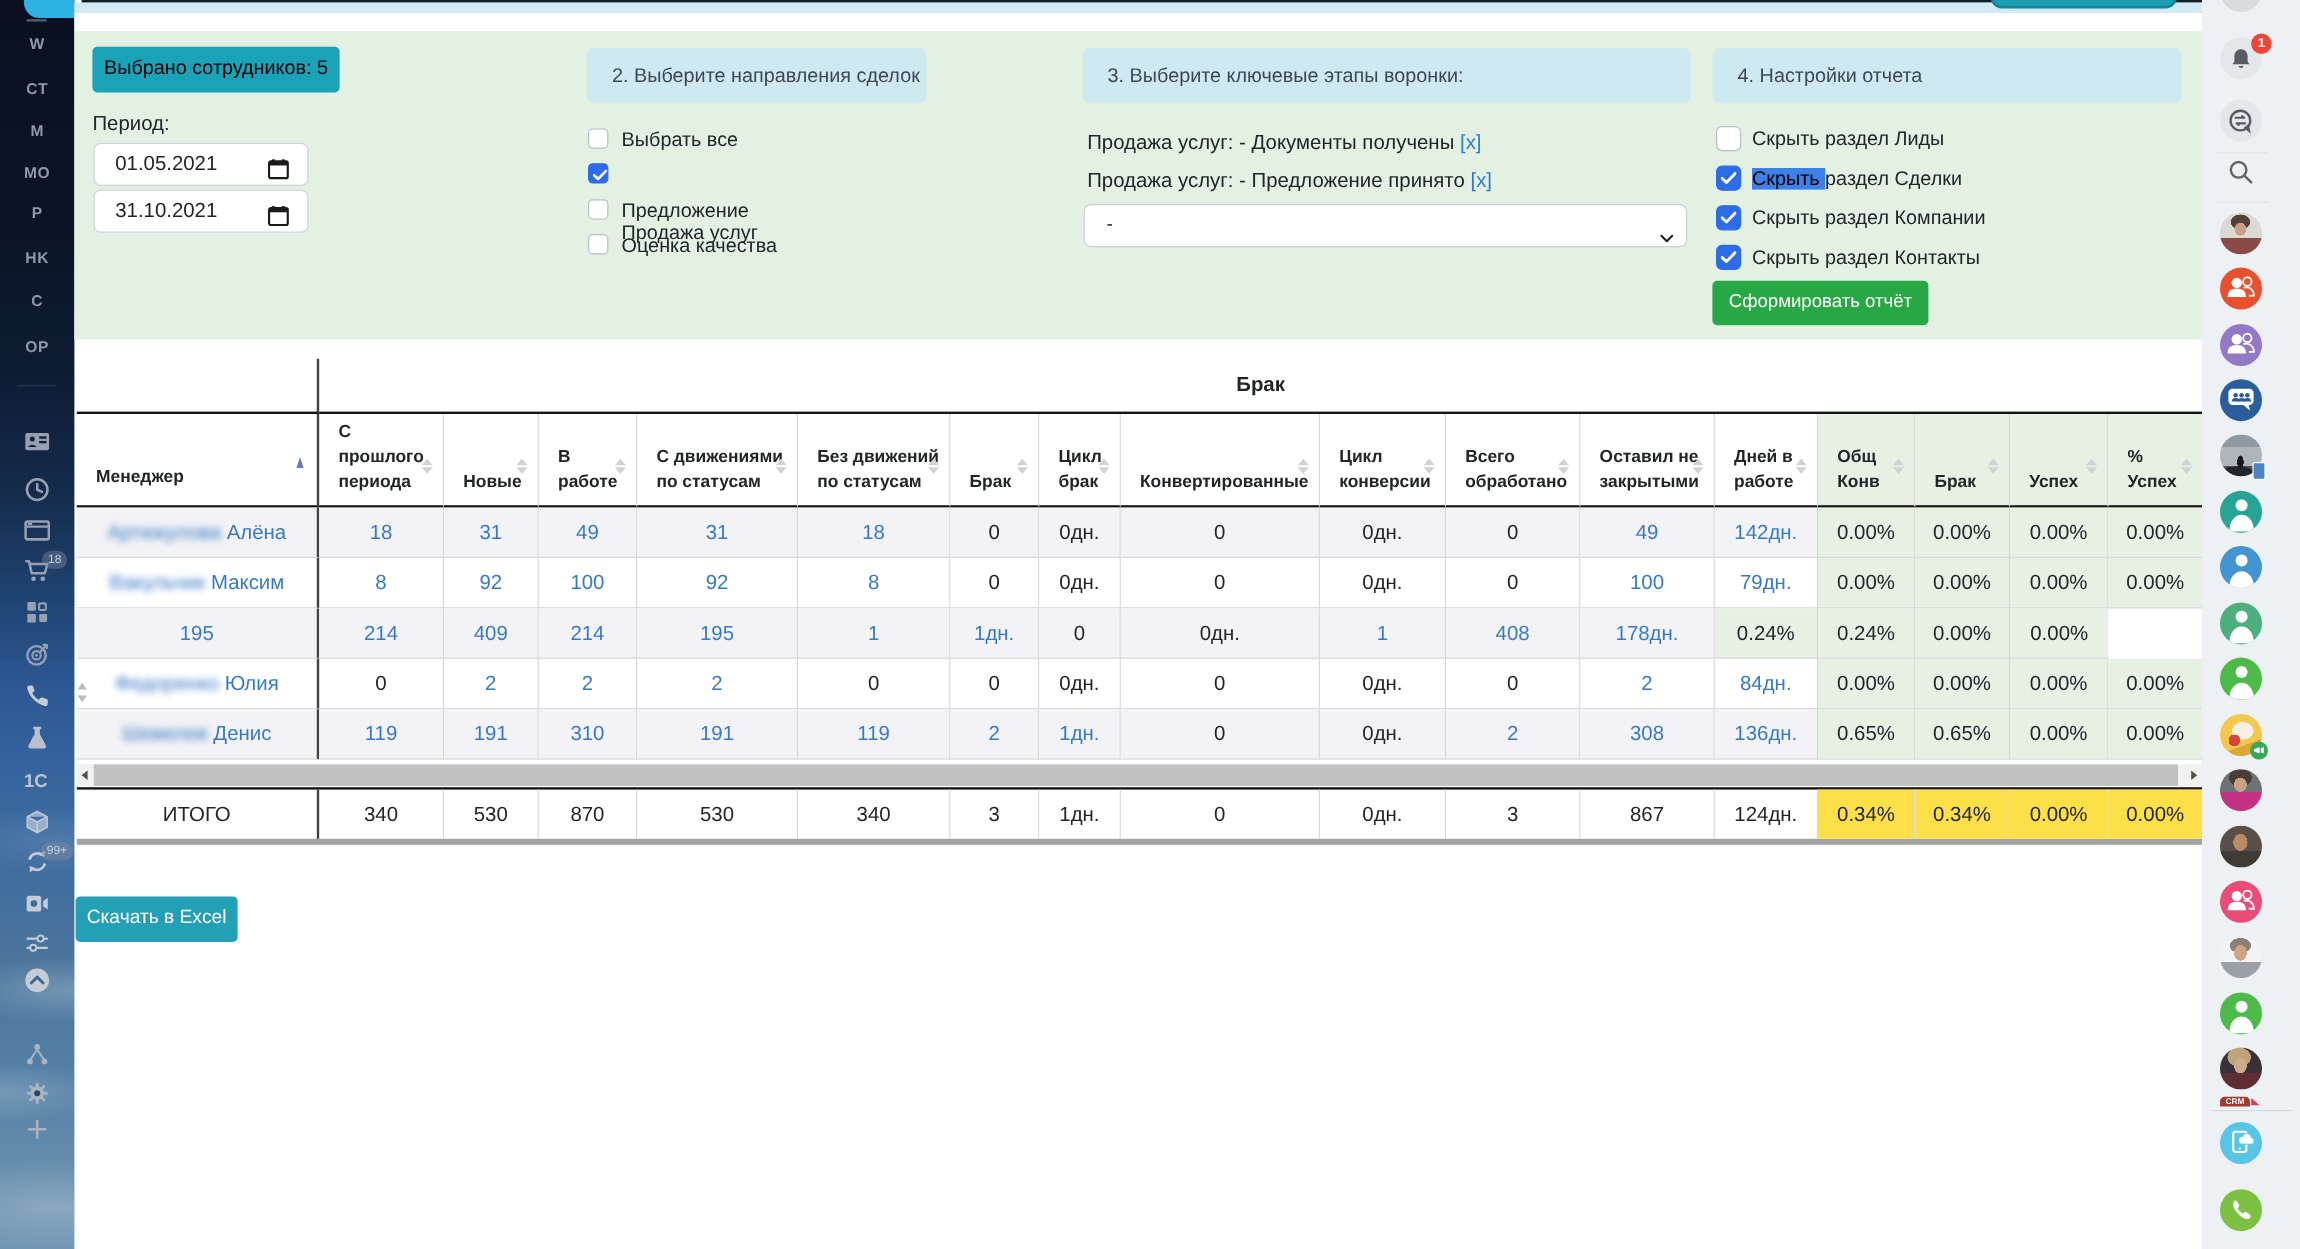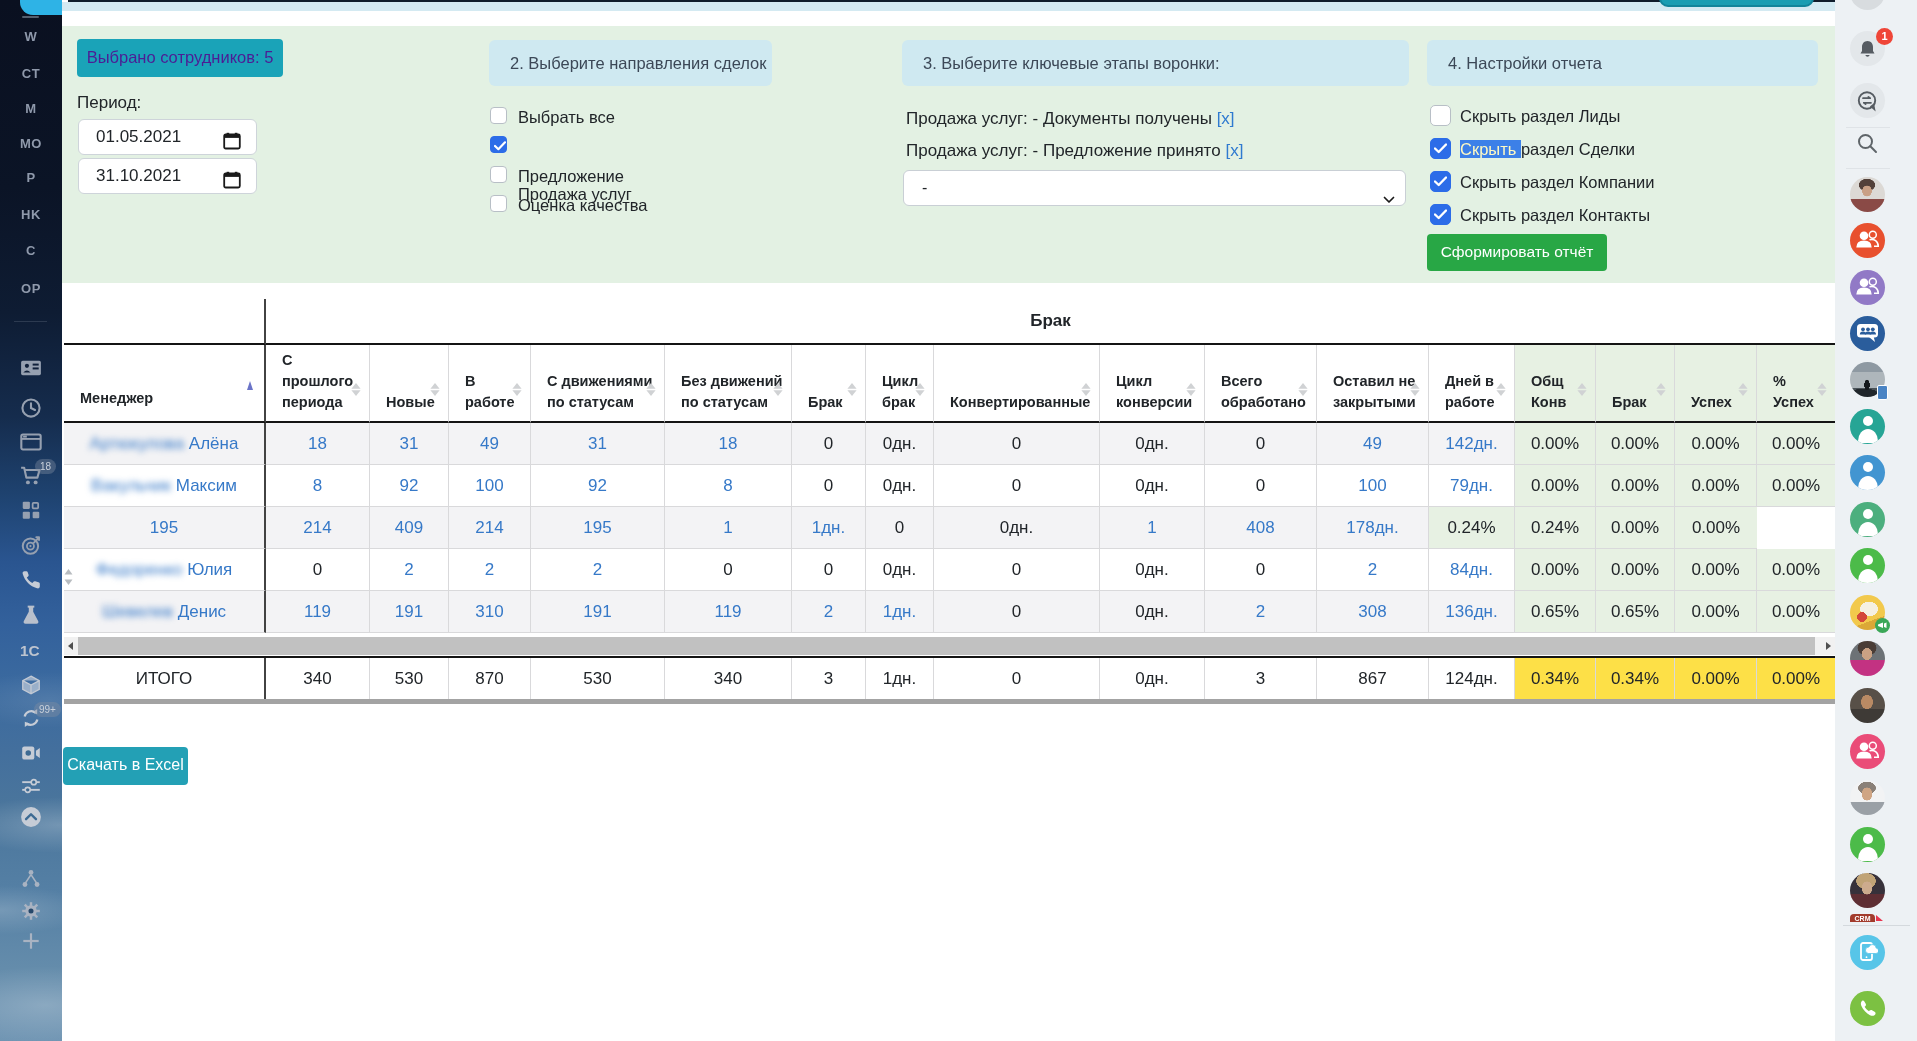--- a/index.html
+++ b/index.html
@@ -25,38 +25,38 @@
 
 
 #topdark { position:absolute; left:68px; top:0; width:1767px; height:2px; background:#101d2c; }
 #topblue { position:absolute; left:62px; top:2px; width:1773px; height:9px; background:#d4eaf2; }
 #topwhite { position:absolute; left:62px; top:11px; width:1773px; height:15px; background:#ffffff; }
 #topbtn { position:absolute; left:1659px; top:-11px; width:155px; height:18px; background:#1a9db2; border:2px solid #12849a; border-radius:9px; }
 
 
 #gpanel { position:absolute; left:62px; top:26px; width:1773px; height:257px; background:#e3f1e3; }
 
-.tealbtn { position:absolute; left:77px; top:39px; width:206px; height:38px; background:#1aa3b8; border-radius:4px; color:#4c1d95; font-size:16.5px; text-align:center; line-height:37px; }
+.tealbtn { position:absolute; left:77px; top:39px; width:206px; height:38px; background:#1aa3b8; border-radius:4px; color:#000000; font-size:16.5px; text-align:center; line-height:37px; }
 .periodlbl { position:absolute; left:77px; top:93px; font-size:17px; color:#212529; }
 .dinput { position:absolute; left:78px; width:179px; height:36px; background:#ffffff; border:1px solid #ced4da; border-radius:6px; font-size:17px; color:#212529; line-height:34px; padding-left:17px; }
 .calico { position:absolute; right:15px; top:8px; width:18px; height:18px; }
 
 .secbox { position:absolute; top:40px; height:46px; background:#cfe9f1; border-radius:6px; font-size:16.5px; color:#3c4857; line-height:46px; padding-left:21px; white-space:nowrap; }
 
 .cb { position:absolute; width:21px; height:21px; background:#ffffff; border:1px solid #b8bfc6; border-radius:5px; }
 .cb.checked { background:#2c6ce8; border-color:#2c6ce8; }
 .cb.checked svg { position:absolute; left:3px; top:4px; }
 .cblbl { position:absolute; font-size:16.5px; color:#212529; }
 
 .s3line { position:absolute; left:906px; font-size:17px; color:#212529; }
 .s3line .x { color:#2f7ad0; }
 .sel { position:absolute; left:903px; top:170px; width:503px; height:36px; background:#ffffff; border:1px solid #c9cfd5; border-radius:6px; font-size:16px; color:#212529; line-height:34px; padding-left:18px; }
 .sel .caret { position:absolute; right:12px; top:13px; width:10px; height:10px; }
 
-.hl { background:#3c80e8; color:#fef9c3; }
+.hl { background:#3c80e8; color:#000000; }
 .greenbtn { position:absolute; left:1427px; top:234px; width:180px; height:37px; background:#28a745; border-radius:4px; color:#ffffff; font-size:15.5px; text-align:center; line-height:36px; }
 
 
 #tbl { position:absolute; left:64px; top:299px; width:1771px; }
 .trow { display:grid; grid-template-columns:202px 104px 79px 82px 134px 127px 74px 68px 166px 105px 112px 112px 86px 81px 79px 82px 78px; }
 .trow > div { position:relative; border-right:1px solid #d9d9db; border-bottom:1px solid #d9d9db; }
 .trow > div:first-child { border-right:2px solid #424242; }
 .trow > div:last-child { border-right:none; }
 .ldyrow { height:46px; }
 .ldyrow > div { border-bottom:2px solid #141414 !important; }
@@ -81,21 +81,21 @@
 .sbarrow { position:absolute; top:0; width:14px; height:18px; background:#f1f1f1; }
 .tri-l { position:absolute; left:4px; top:5px; width:0; height:0; border-top:4.5px solid transparent; border-bottom:4.5px solid transparent; border-right:5px solid #505050; }
 .tri-r { position:absolute; right:4px; top:5px; width:0; height:0; border-top:4.5px solid transparent; border-bottom:4.5px solid transparent; border-left:5px solid #505050; }
 
 
 #itogo { position:absolute; left:64px; top:656px; width:1771px; border-top:2.5px solid #141414; border-bottom:5px solid #a3a3a3; }
 #itogo .trow { height:41px; }
 #itogo .trow > div { display:flex; align-items:center; justify-content:center; font-size:17px; color:#212529; border-bottom:none; }
 #itogo .trow > div.green { background:#fde047; }
 
-.excelbtn { position:absolute; left:63px; top:747px; width:125px; height:38px; background:#23a0b5; border-radius:4px; color:#ffffff; font-size:16px; text-align:center; line-height:36px; }
+.excelbtn { position:absolute; left:63px; top:747px; width:135px; height:38px; background:#23a0b5; border-radius:4px; color:#ffffff; font-size:16px; text-align:center; line-height:36px; }
 
 
 #rsb { position:absolute; left:1835px; top:0; width:82px; height:1041px; background:#edf1f4; }
 .ric { position:absolute; left:1850px; width:35px; height:35px; border-radius:50%; }
 .rdiv { position:absolute; left:1843px; top:925px; width:67px; height:1px; background:#d4d9dd; }
 </style>
 </head>
 <body>
 
 <div id="lsb">

